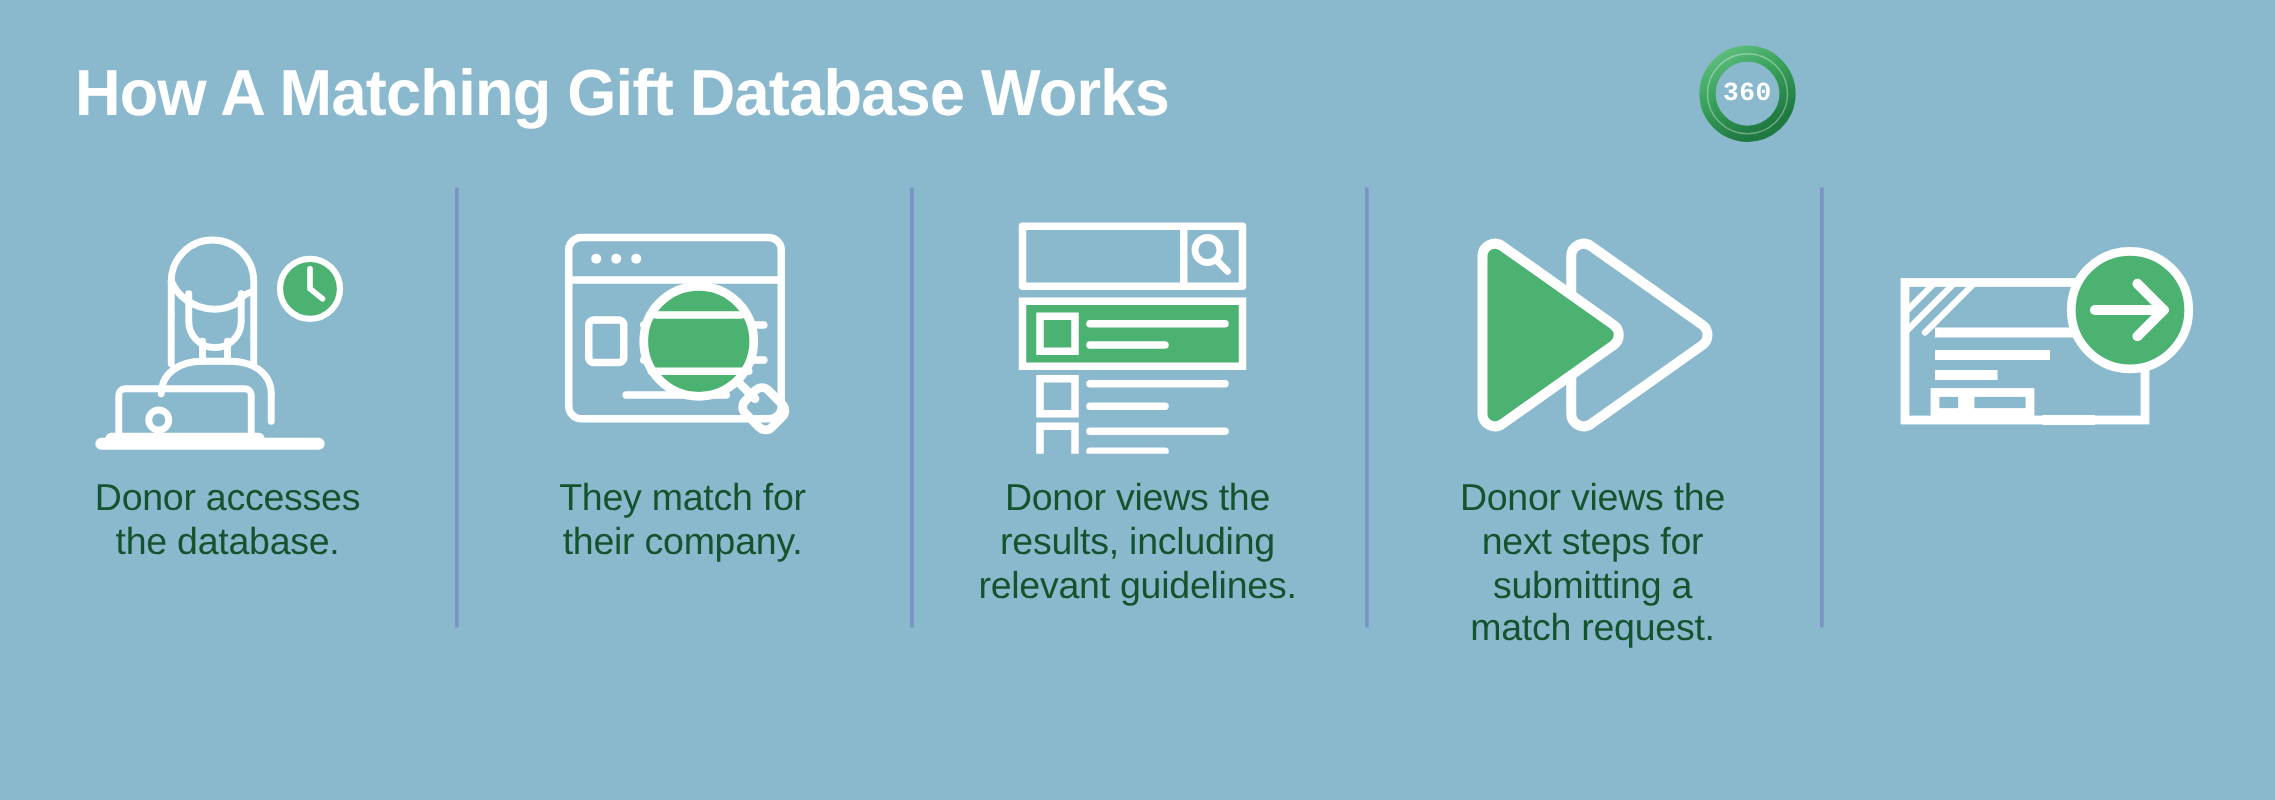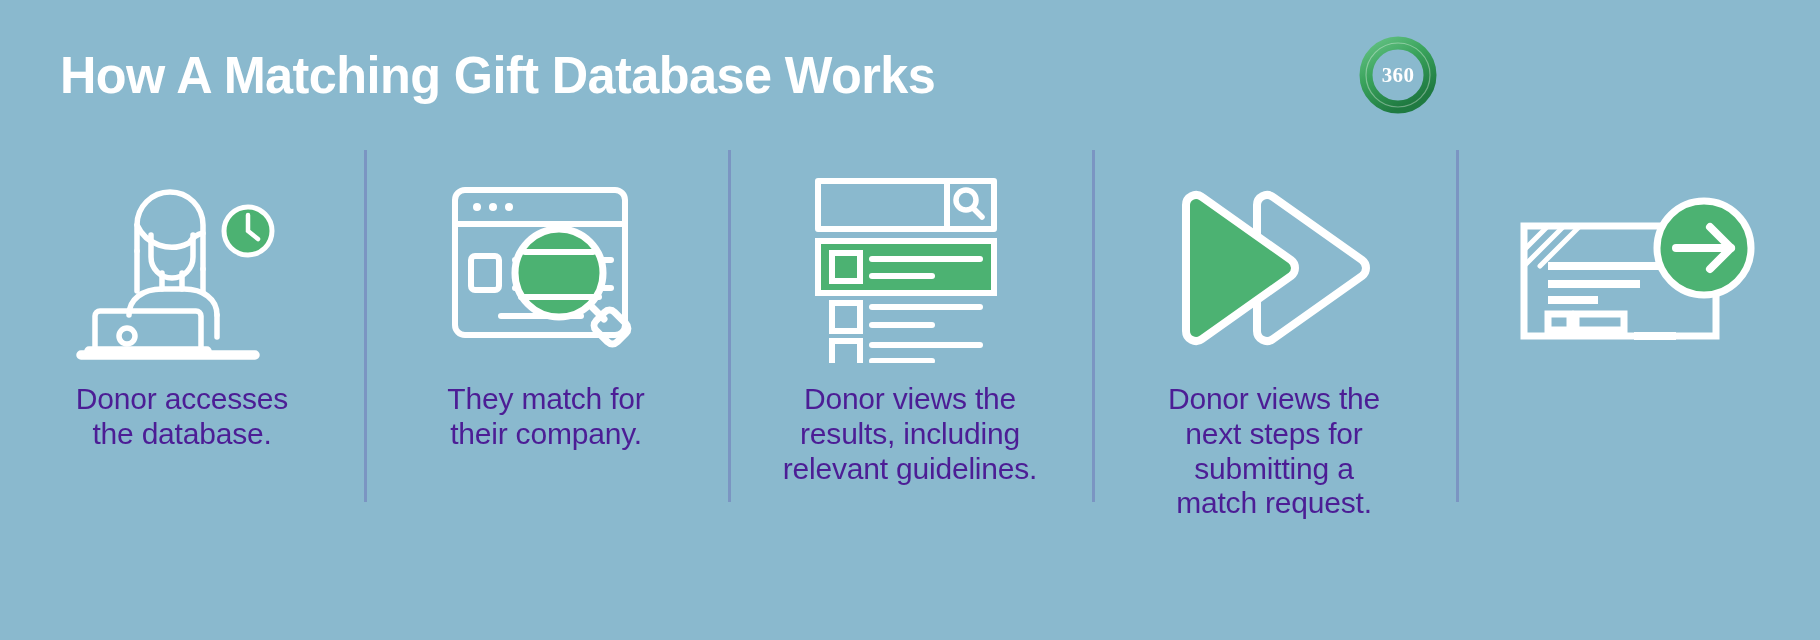--- a/index.html
+++ b/index.html
@@ -59,21 +59,21 @@
   .logo-ring svg { display: block; }
   .logo-num {
     position: absolute;
     top: 0; left: 0;
     width: 80px;
     height: 80px;
     display: flex;
     align-items: center;
     justify-content: center;
     color: #ffffff;
-    font-family: Liberation Serif, serif;
+    font-family: Liberation Mono, monospace;
     font-size: 21px;
     font-weight: bold;
     letter-spacing: 0.4px;
   }
   .logo-word {
     color: #ffffff;
     font-family: "Liberation Sans", sans-serif;
     font-size: 40px;
     font-weight: bold;
     letter-spacing: 0.5px;
@@ -111,21 +111,21 @@
     background: #7b95c2;
   }
   .step-icon {
     height: 200px;
     display: flex;
     align-items: center;
     justify-content: center;
   }
   .step-caption {
     margin-top: 14px;
-    color: #4c1d95;
+    color: #14532d;
     font-family: "Liberation Sans", sans-serif;
     font-size: 30px;
     font-weight: normal;
     line-height: 1.16;
     text-align: center;
     letter-spacing: -0.2px;
     max-width: 310px;
     white-space: pre-line;
   }
 </style>

